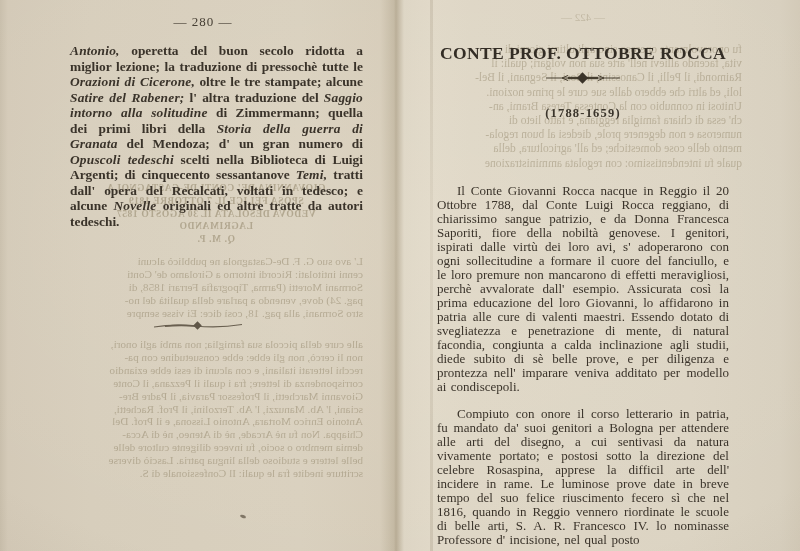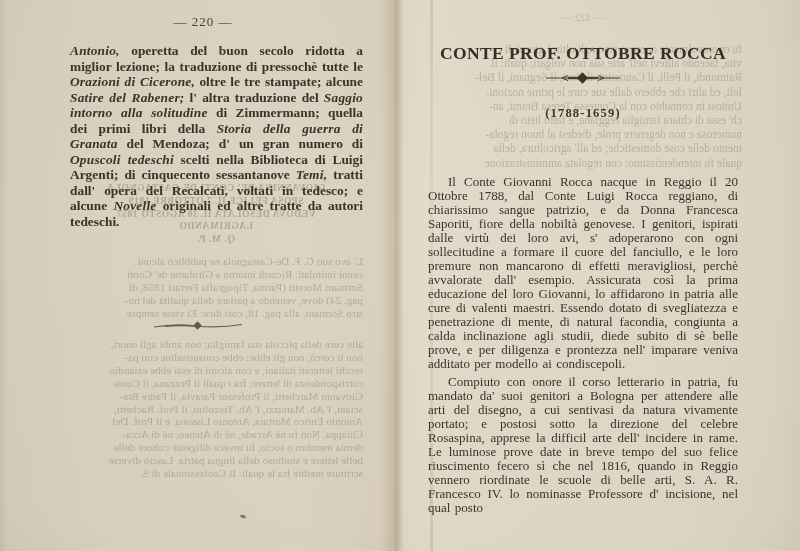--- a/index.html
+++ b/index.html
@@ -62,21 +62,21 @@
   }
   .life-dates {
     left:424px; top:106px; width:318px; text-align:center;
     font-weight:bold; font-size:12.5px; letter-spacing:1.2px; color:#3a342b;
   }
   .right-body {
     left:424px; top:171px; width:318px;
     font-size:13px; line-height:14px; text-align:justify;
     color:#3a332a; word-spacing:1.2px;
   }
-  .right-body p { margin:4px; text-indent:20px; }
+  .right-body p { margin:13px; text-indent:20px; }
 
   
   .gutter-crease {
     left:430px; top:0; width:3px; height:100%; z-index:2;
     background:linear-gradient(180deg, rgba(130,115,90,.18), rgba(130,115,90,.08) 40%, rgba(130,115,90,.2));
   }
   .ink-speck {
     left:240px; top:515px; width:6px; height:3px; z-index:3;
     background:rgba(70,58,44,.6); border-radius:50%; transform:rotate(18deg);
   }
@@ -111,21 +111,21 @@
         <div>corrispondenza di lettere; fra i quali il Pezzana, il Conte</div>
         <div>Giovanni Marchetti, il Professor Paravia, il Padre Bre-</div>
         <div>sciani, l' Ab. Manuzzi, l' Ab. Terzolini, il Prof. Rachetti,</div>
         <div>Antonio Enrico Mortara, Antonio Lissona, e il Prof. Del</div>
         <div>Chiappa. Non fu nè Arcade, nè di Ateneo, nè di Acca-</div>
         <div>demia membro o socio, fu invece diligente cultore delle</div>
         <div>belle lettere e studioso della lingua patria. Lasciò diverse</div>
         <div>scritture inedite fra le quali: Il Confessionale di S.</div>
       </div>
 
-    <div class="abs layer-main page-number">— 220 —</div>
+    <div class="abs layer-main page-number">— 280 —</div>
 
     <div class="abs layer-main left-body"><i>Antonio,</i><span> operetta del buon secolo ridotta a miglior lezione; la traduzione di pressochè tutte le </span><i>Orazioni di Cicerone,</i><span> oltre le tre stampate; alcune </span><i>Satire del Rabener;</i><span> l' altra traduzione del </span><i>Saggio intorno alla solitudine</i><span> di Zimmermann; quella dei primi libri della </span><i>Storia della guerra di Granata</i><span> del Mendoza; d' un gran numero di </span><i>Opuscoli tedeschi</i><span> scelti nella Biblioteca di Luigi Argenti; di cinquecento sessantanove </span><i>Temi,</i><span> tratti dall' opera del Recalcati, voltati in tedesco; e alcune </span><i>Novelle</i><span> originali ed altre tratte da autori tedeschi.</span></div>
 
     <div class="abs divider-flourish">
       <svg width="94" height="14" viewBox="0 0 94 14" aria-hidden="true">
         <path d="M3 8 C 18 5.5, 34 6, 44 7 C 58 8.4, 76 8, 91 5.5" stroke="#564c3d" stroke-width="1.1" fill="none"></path>
         <path d="M14 7.2 C 26 6, 38 6.4, 47 7.2" stroke="#564c3d" stroke-width="1.6" fill="none"></path>
         <rect x="43.5" y="3.5" width="6" height="6" transform="rotate(45 46.5 6.5)" fill="#4b4234"></rect>
       </svg>
     </div>

